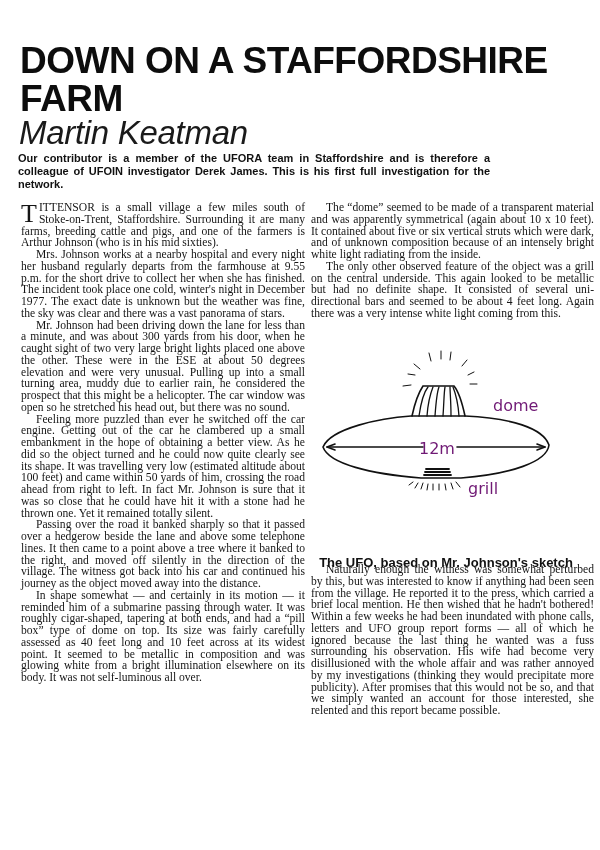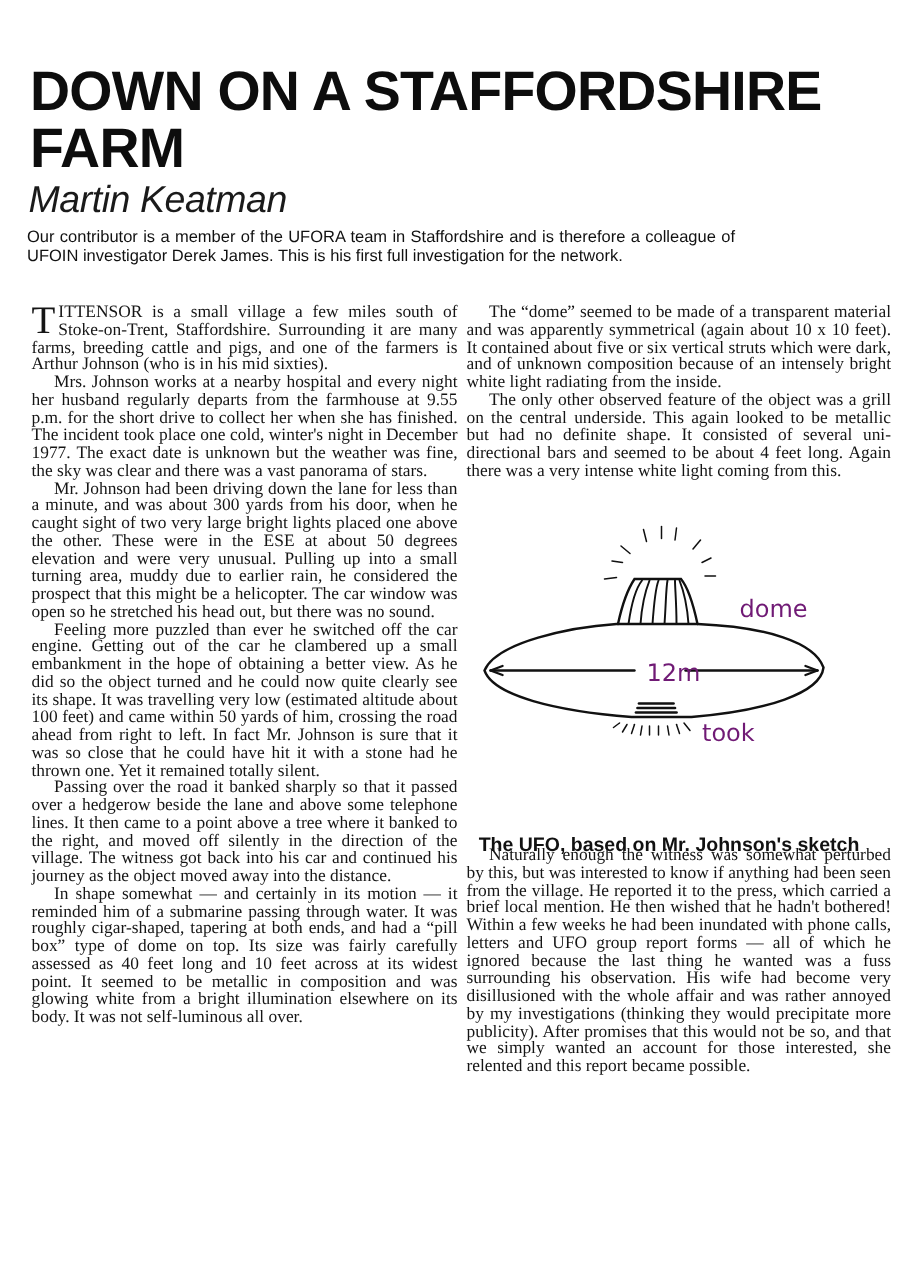--- a/index.html
+++ b/index.html
@@ -5,25 +5,25 @@
     html, body { margin: 0; padding: 0; background: #ffffff; }
     body { width: 600px; height: 850px; position: relative; overflow: hidden; color: #141414; }
     .title {
       position: absolute; left: 20px; top: 42px; width: 560px;
       font-family: "Liberation Sans", sans-serif; font-weight: 700;
       font-size: 37px; line-height: 38px; letter-spacing: -0.5px; margin: 0; color: #0d0d0d;
     }
     .byline {
       position: absolute; left: 19px; top: 118px;
       font-family: "Liberation Sans", sans-serif; font-style: italic; font-weight: 400;
-      font-size: 25px; line-height: 30px; letter-spacing: -0.3px; color: #1a1a1a;
+      font-size: 33px; line-height: 30px; letter-spacing: -0.3px; color: #1a1a1a;
     }
     .standfirst {
       position: absolute; left: 18px; top: 152px; width: 472px;
-      font-family: "Liberation Sans", sans-serif; font-weight: 400;
+      font-family: "Liberation Sans", sans-serif; font-weight: 700;
       font-size: 11px; line-height: 13px; text-align: justify; color: #111;
     }
     .col {
       position: absolute; top: 202px;
       font-family: "Liberation Serif", serif; font-size: 11.6px; line-height: 11.75px;
       text-align: justify; color: #151515;
     }
     .col-left { left: 21px; width: 284px; }
     .col-right-top { left: 311px; width: 283px; }
     .col-right-bottom { left: 311px; width: 283px; top: 564px; }
@@ -108,20 +108,20 @@
         <path d="M117,134 L116,140"></path>
         <path d="M122,134 L122,140"></path>
         <path d="M128,134 L128,140"></path>
         <path d="M134,134 L135,140"></path>
         <path d="M140,133 L142,139"></path>
         <path d="M145,132 L149,137"></path>
       </g>
     </g>
   </svg>
   <span class="fig-label" style="left:182px; top:46px;">dome</span>
-  <span class="fig-label" style="left:120px; top:89px;text-align:center;">12m</span>
-  <span class="fig-label" style="left:157px; top:129px;">took</span>
+  <span class="fig-label" style="left:108px; top:89px;text-align:center;">12m</span>
+  <span class="fig-label" style="left:157px; top:129px;">grill</span>
 </div>
 <div class="caption">The UFO, based on Mr. Johnson's sketch</div>
 
 <div class="col col-right-bottom">
   <p>Naturally enough the witness was somewhat perturbed by this, but was interested to know if anything had been seen from the village. He reported it to the press, which carried a brief local mention. He then wished that he hadn't bothered! Within a few weeks he had been inundated with phone calls, letters and UFO group report forms — all of which he ignored because the last thing he wanted was a fuss surrounding his observation. His wife had become very disillusioned with the whole affair and was rather annoyed by my investigations (thinking they would precipitate more publicity). After promises that this would not be so, and that we simply wanted an account for those interested, she relented and this report became possible.</p>
 </div>
 
 </body></html>

